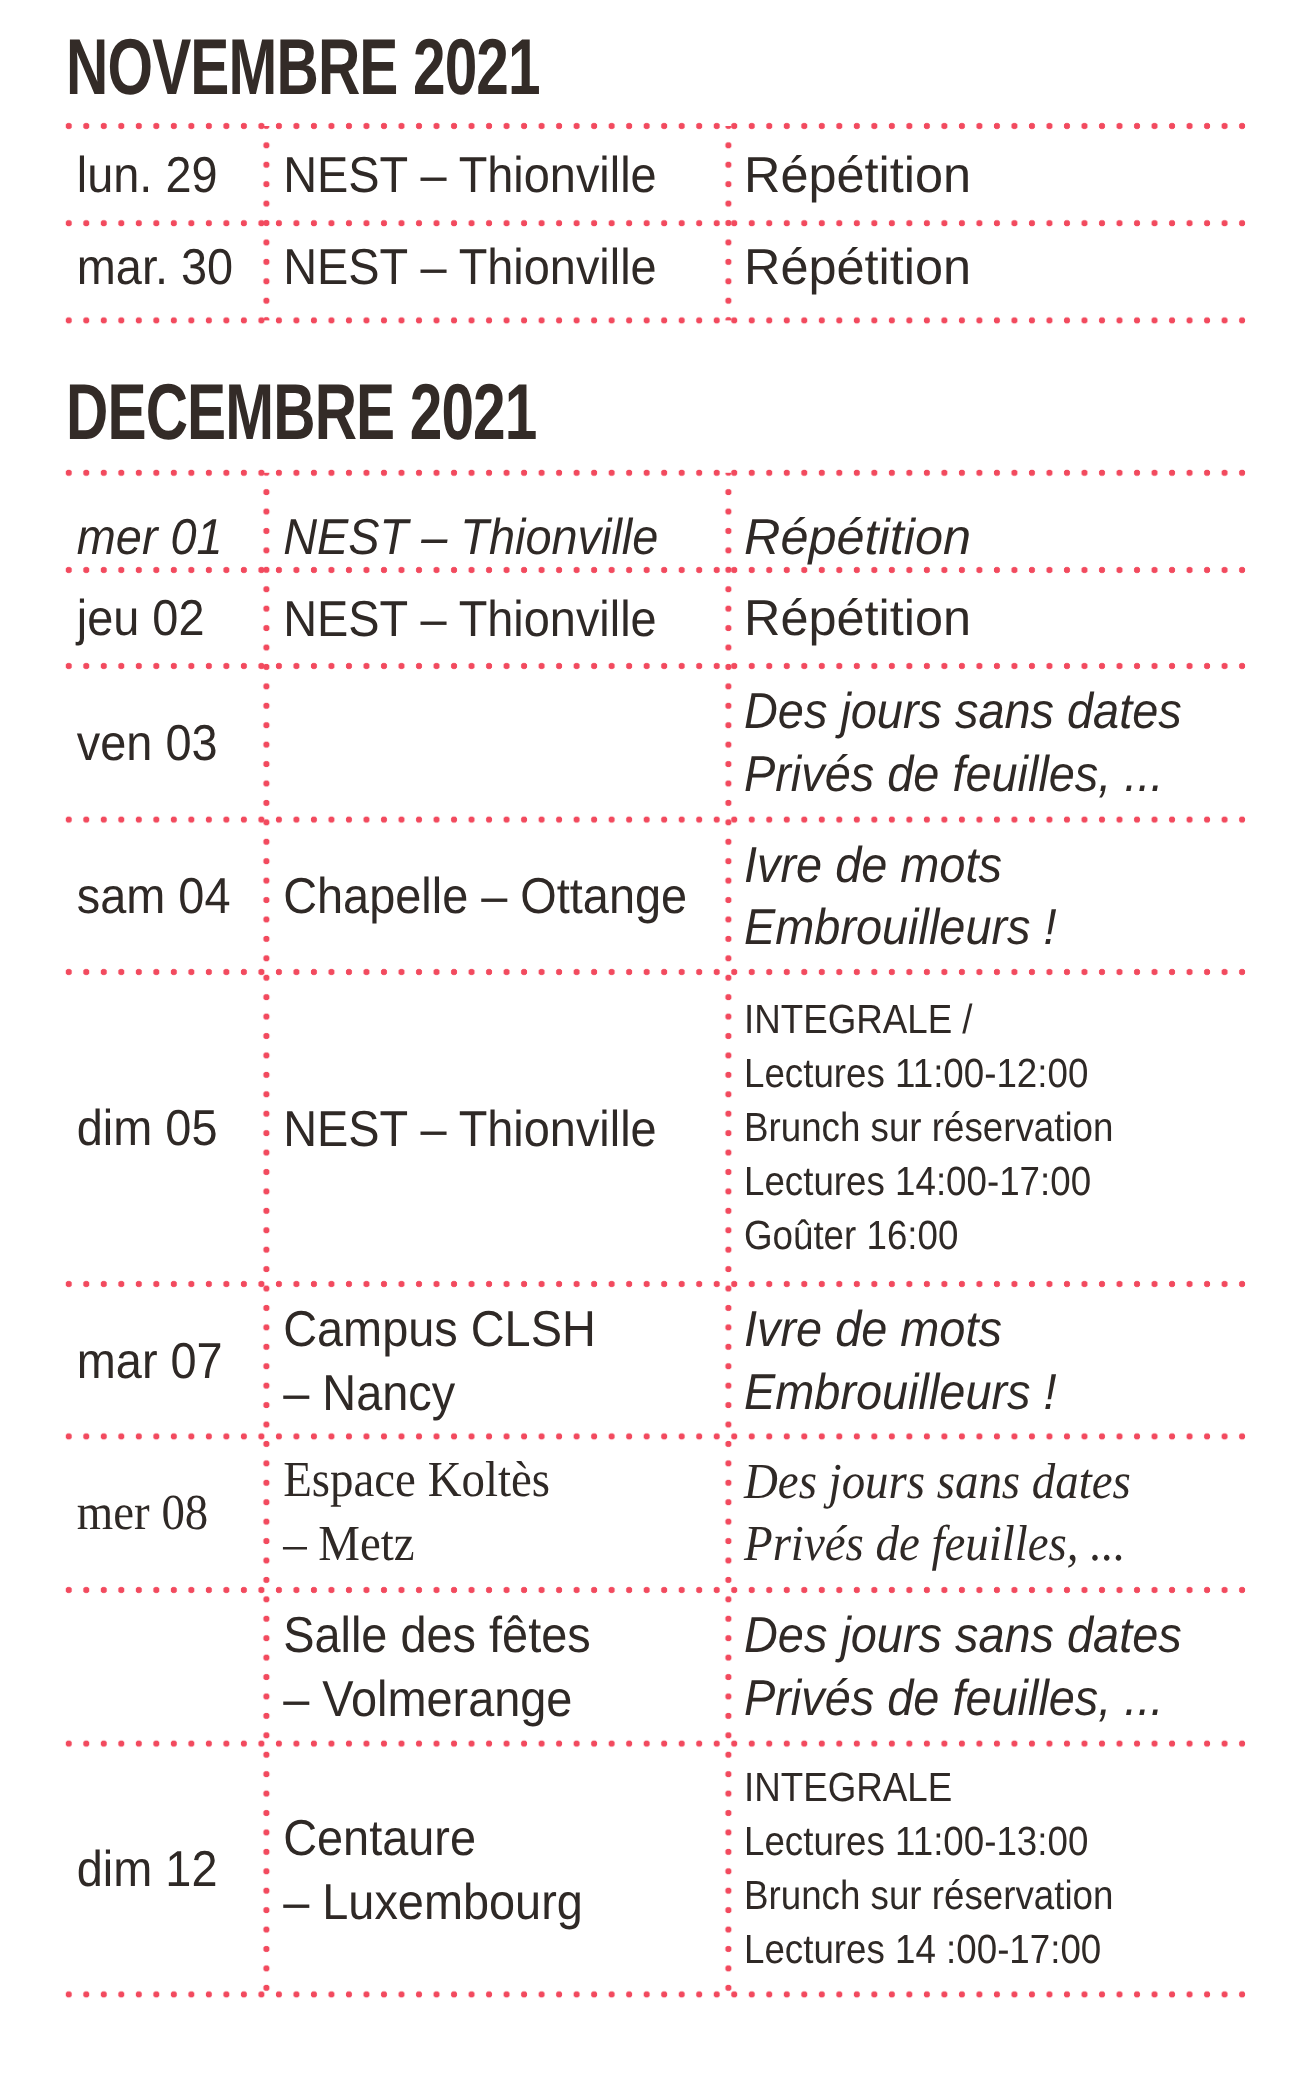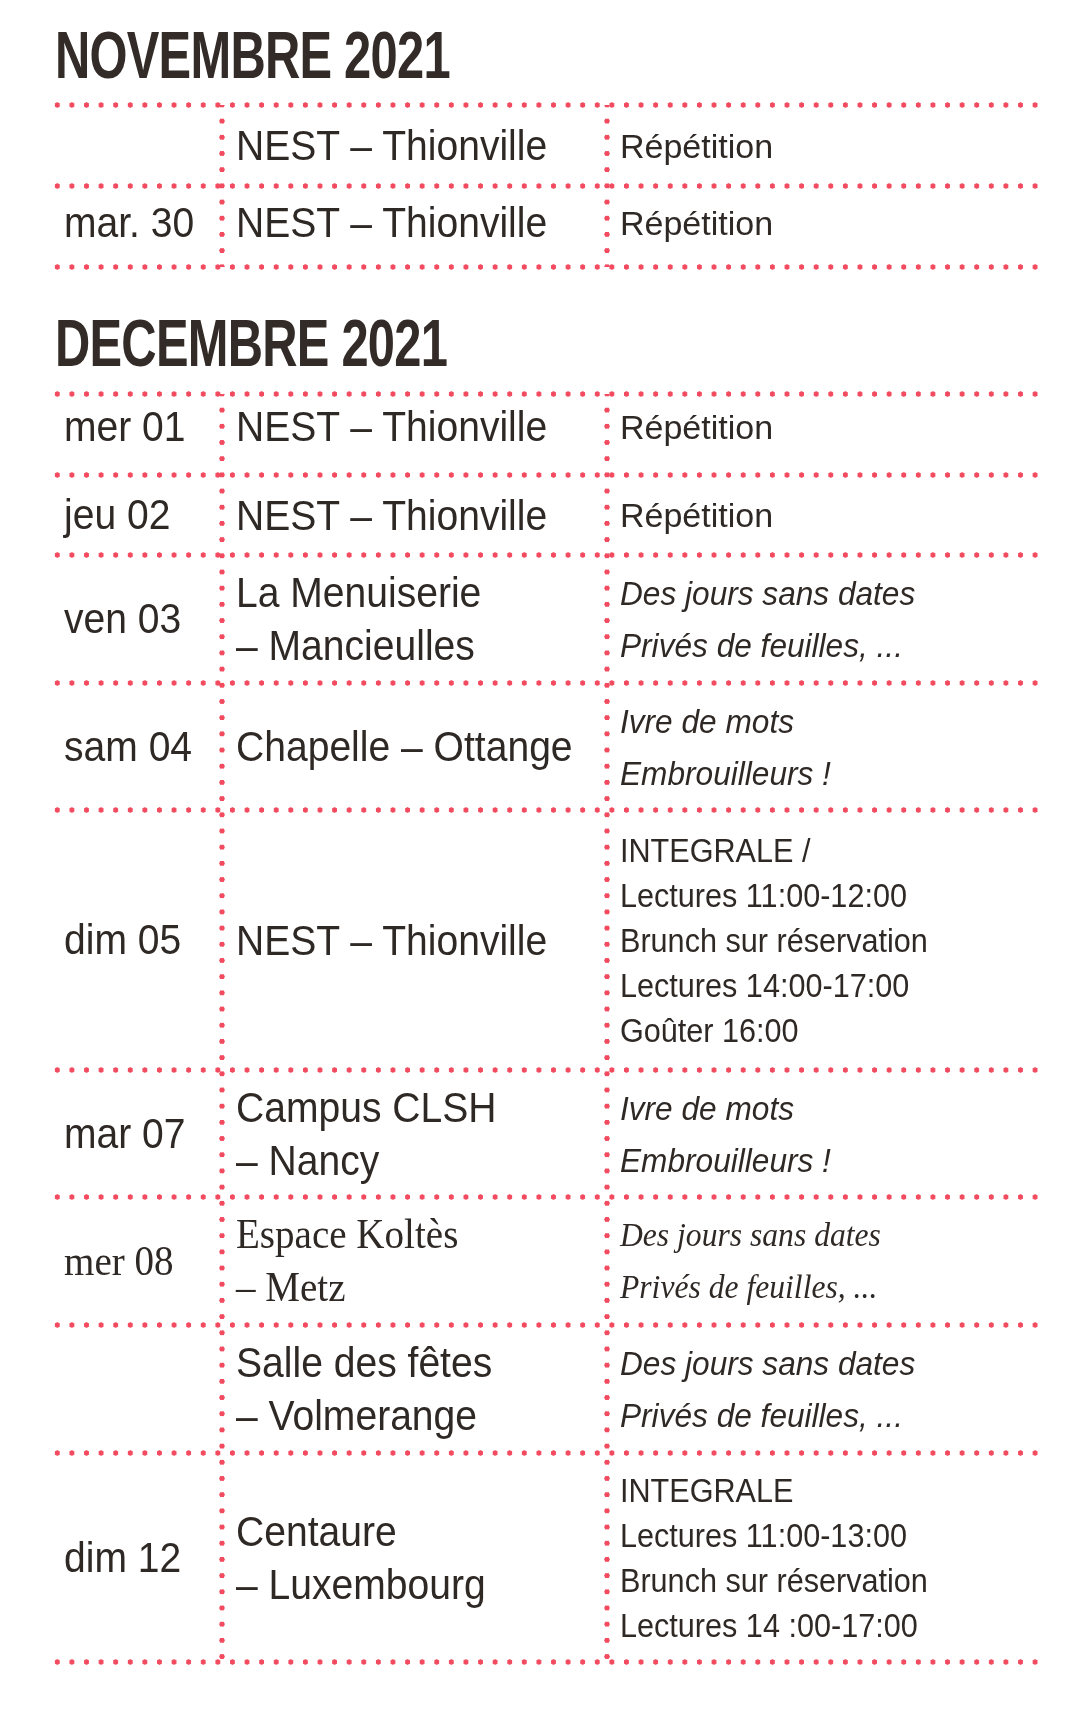--- a/index.html
+++ b/index.html
@@ -69,21 +69,21 @@
     }
     .cell-venue {
       left: 236px;
       width: 365px;
       font-size: 42px;
       line-height: 53px;
     }
     .cell-event {
       left: 620px;
       width: 420px;
-      font-size: 34px;
+      font-size: 42px;
       line-height: 52px;
     }
     .cell-event.italic .line {
       font-style: italic;
     }
     .cell-event.condensed {
       font-size: 34px;
       line-height: 45px;
     }
     .cell-event.condensed .line {
@@ -111,20 +111,23 @@
 
 <h1 class="month-title" style="top:22px;">NOVEMBRE 2021</h1>
 
 <div class="hline" style="top:101px;"></div>
 <div class="hline" style="top:182px;"></div>
 <div class="hline" style="top:263px;"></div>
 <div class="vline" style="left:218px; top:105px; height:162px;"></div>
 <div class="vline" style="left:603px; top:105px; height:162px;"></div>
 
 <div class="row" style="top:105px; height:81px;">
+  <div class="cell cell-date">
+    <span class="line">lun. 29</span>
+  </div>
   <div class="cell cell-venue">
     <span class="line">NEST – Thionville</span>
   </div>
   <div class="cell cell-event">
     <span class="line">Répétition</span>
   </div>
 </div>
 
 <div class="row" style="top:182px; height:81px;">
   <div class="cell cell-date">
@@ -146,21 +149,21 @@
 <div class="hline" style="top:679px;"></div>
 <div class="hline" style="top:806px;"></div>
 <div class="hline" style="top:1066px;"></div>
 <div class="hline" style="top:1193px;"></div>
 <div class="hline" style="top:1321px;"></div>
 <div class="hline" style="top:1449px;"></div>
 <div class="hline" style="top:1658px;"></div>
 <div class="vline" style="left:218px; top:394px; height:1268px;"></div>
 <div class="vline" style="left:603px; top:394px; height:1268px;"></div>
 
-<div class="row" style="top:386px; height:81px;">
+<div class="row" style="top:407px; height:81px;font-style:italic;">
   <div class="cell cell-date">
     <span class="line">mer 01</span>
   </div>
   <div class="cell cell-venue">
     <span class="line">NEST – Thionville</span>
   </div>
   <div class="cell cell-event">
     <span class="line">Répétition</span>
   </div>
 </div>
@@ -173,24 +176,20 @@
     <span class="line">NEST – Thionville</span>
   </div>
   <div class="cell cell-event">
     <span class="line">Répétition</span>
   </div>
 </div>
 
 <div class="row" style="top:555px; height:128px;">
   <div class="cell cell-date">
     <span class="line">ven 03</span>
-  </div>
-  <div class="cell cell-venue">
-    <span class="line">La Menuiserie</span>
-    <span class="line">– Mancieulles</span>
   </div>
   <div class="cell cell-event italic">
     <span class="line">Des jours sans dates</span>
     <span class="line">Privés de feuilles, ...</span>
   </div>
 </div>
 
 <div class="row" style="top:683px; height:127px;">
   <div class="cell cell-date">
     <span class="line">sam 04</span>

